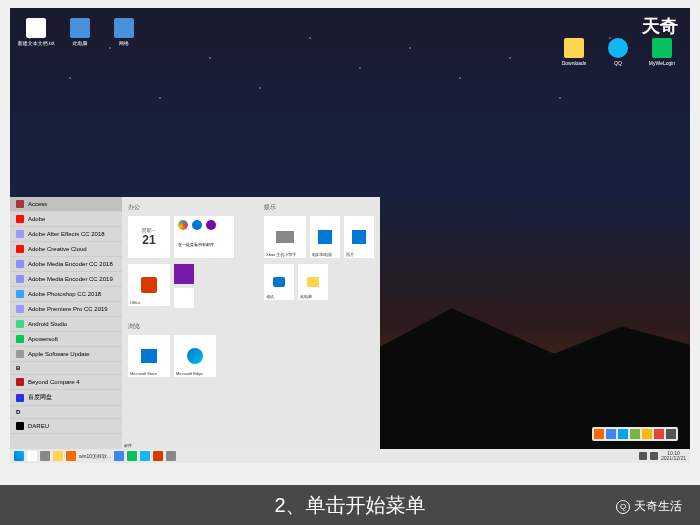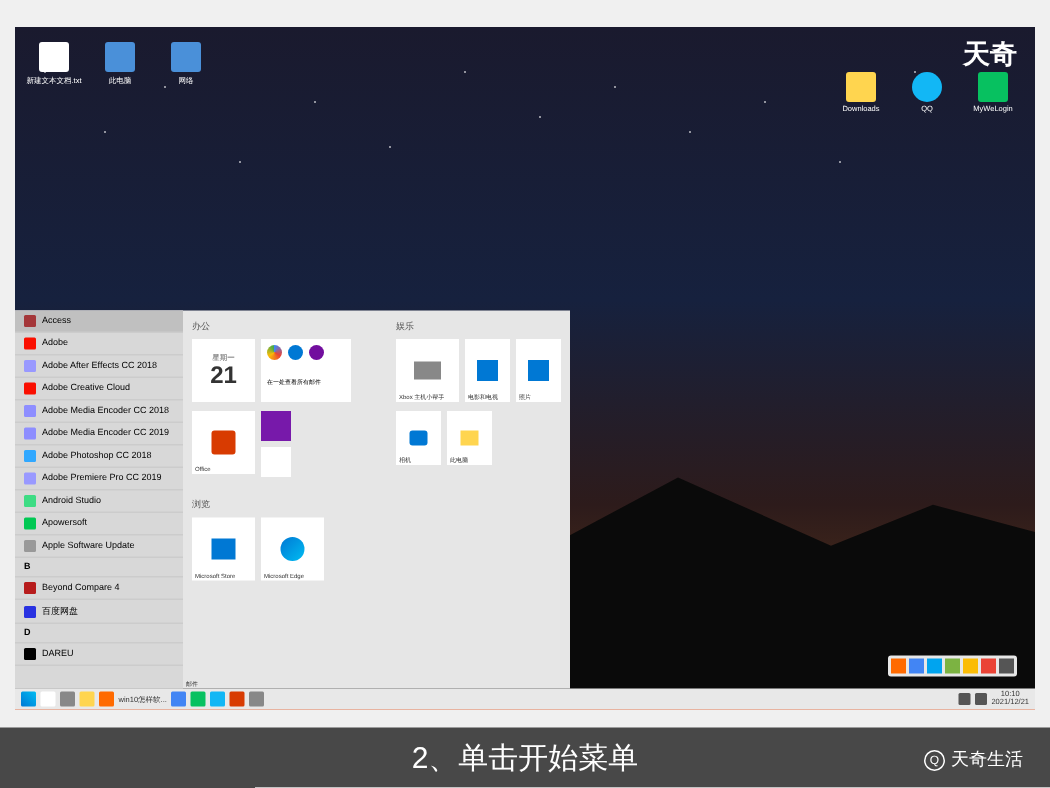--- a/index.html
+++ b/index.html
@@ -1,18 +1,18 @@
 <!DOCTYPE html>
 <html><head>
 <meta charset="utf-8">
 <style>
 * { margin: 0; padding: 0; box-sizing: border-box; font-family: "Microsoft YaHei", "Segoe UI", sans-serif; }
 body { width: 700px; height: 525px; background: #e8e8e8; position: relative; overflow: hidden; }
 .monitor { position: absolute; top: 0; left: 0; width: 700px; height: 525px; background: #f0f0f0; }
-.screen { position: absolute; top: 18px; left: 10px; width: 680px; height: 455px; background: linear-gradient(to bottom, #1a1a2e 0%, #16213e 40%, #2d1b1b 70%, #4a2c1a 85%, #ff6b35 95%); overflow: hidden; }
+.screen { position: absolute; top: 8px; left: 10px; width: 680px; height: 455px; background: linear-gradient(to bottom, #1a1a2e 0%, #16213e 40%, #2d1b1b 70%, #4a2c1a 85%, #ff6b35 95%); overflow: hidden; }
 .stars { position: absolute; top: 0; left: 0; width: 100%; height: 60%; background-image: radial-gradient(1px 1px at 20px 30px, #fff, transparent), radial-gradient(1px 1px at 60px 70px, #fff, transparent), radial-gradient(1px 1px at 100px 40px, #fff, transparent), radial-gradient(1px 1px at 150px 90px, #fff, transparent), radial-gradient(1px 1px at 200px 50px, #fff, transparent), radial-gradient(1px 1px at 250px 80px, #fff, transparent), radial-gradient(1px 1px at 300px 30px, #fff, transparent), radial-gradient(1px 1px at 350px 60px, #fff, transparent), radial-gradient(1px 1px at 400px 40px, #fff, transparent), radial-gradient(1px 1px at 450px 70px, #fff, transparent), radial-gradient(1px 1px at 500px 50px, #fff, transparent), radial-gradient(1px 1px at 550px 90px, #fff, transparent), radial-gradient(1px 1px at 600px 30px, #fff, transparent); }
 .mountains { position: absolute; bottom: 0; left: 0; width: 100%; height: 40%; background: #0a0a0a; clip-path: polygon(0 40%, 10% 30%, 20% 50%, 35% 20%, 50% 45%, 65% 15%, 80% 40%, 90% 25%, 100% 35%, 100% 100%, 0 100%); }
 .watermark-top { position: absolute; top: 6px; right: 12px; color: #fff; font-size: 18px; font-weight: bold; }
 .desktop-icons-left { position: absolute; top: 10px; left: 10px; display: flex; gap: 12px; }
 .desktop-icons-right { position: absolute; top: 30px; right: 12px; display: flex; gap: 12px; }
 .dicon { display: flex; flex-direction: column; align-items: center; width: 32px; }
 .dicon-img { width: 20px; height: 20px; background: #fff; border-radius: 2px; }
 .dicon-lbl { color: #fff; font-size: 5px; margin-top: 2px; text-align: center; white-space: nowrap; }
 .startmenu { position: absolute; bottom: 14px; left: 0; width: 370px; height: 252px; background: #e6e6e6; display: flex; }
 .applist { width: 112px; background: #d8d8d8; overflow: hidden; font-size: 6px; }
@@ -21,21 +21,21 @@
 .appicon { width: 8px; height: 8px; background: #8b0000; border-radius: 1px; flex-shrink: 0; }
 .tiles { flex: 1; padding: 6px; position: relative; }
 .tile-section-label { font-size: 6px; color: #555; margin-bottom: 4px; }
 .tile-row { display: flex; gap: 4px; margin-bottom: 6px; }
 .tile { background: #fff; display: flex; flex-direction: column; align-items: center; justify-content: center; font-size: 5px; position: relative; }
 .tile-md { width: 42px; height: 42px; }
 .tile-sm { width: 20px; height: 20px; }
 .tile-lbl { position: absolute; bottom: 1px; left: 2px; font-size: 4px; color: #333; }
 .calendar-tile { background: #fff; width: 42px; height: 42px; display: flex; flex-direction: column; align-items: center; justify-content: center; }
 .cal-day { font-size: 5px; color: #555; }
-.cal-num { font-size: 16px; font-weight: bold; color: #333; }
+.cal-num { font-size: 12px; font-weight: bold; color: #333; }
 .prod-tile { width: 60px; height: 42px; background: #fff; display: flex; flex-wrap: wrap; padding: 4px; gap: 4px; }
 .prod-icon { width: 10px; height: 10px; border-radius: 50%; }
 .taskbar { position: absolute; bottom: 0; left: 0; width: 100%; height: 14px; background: #e8e8e8; display: flex; align-items: center; padding: 0 4px; gap: 3px; font-size: 5px; }
 .tb-item { width: 10px; height: 10px; background: #888; border-radius: 1px; }
 .tb-spacer { flex: 1; }
 .tb-time { font-size: 5px; color: #333; text-align: center; line-height: 1.1; }
 .systray { position: absolute; bottom: 22px; right: 12px; display: flex; gap: 2px; background: rgba(255,255,255,0.9); padding: 2px; border-radius: 2px; }
 .tray-icon { width: 10px; height: 10px; }
 .caption { position: absolute; bottom: 0; left: 0; width: 100%; height: 40px; background: rgba(0,0,0,0.7); display: flex; align-items: center; justify-content: center; color: #fff; font-size: 20px; }
 .watermark-bottom { position: absolute; bottom: 10px; right: 18px; color: #fff; font-size: 12px; display: flex; align-items: center; gap: 4px; }

